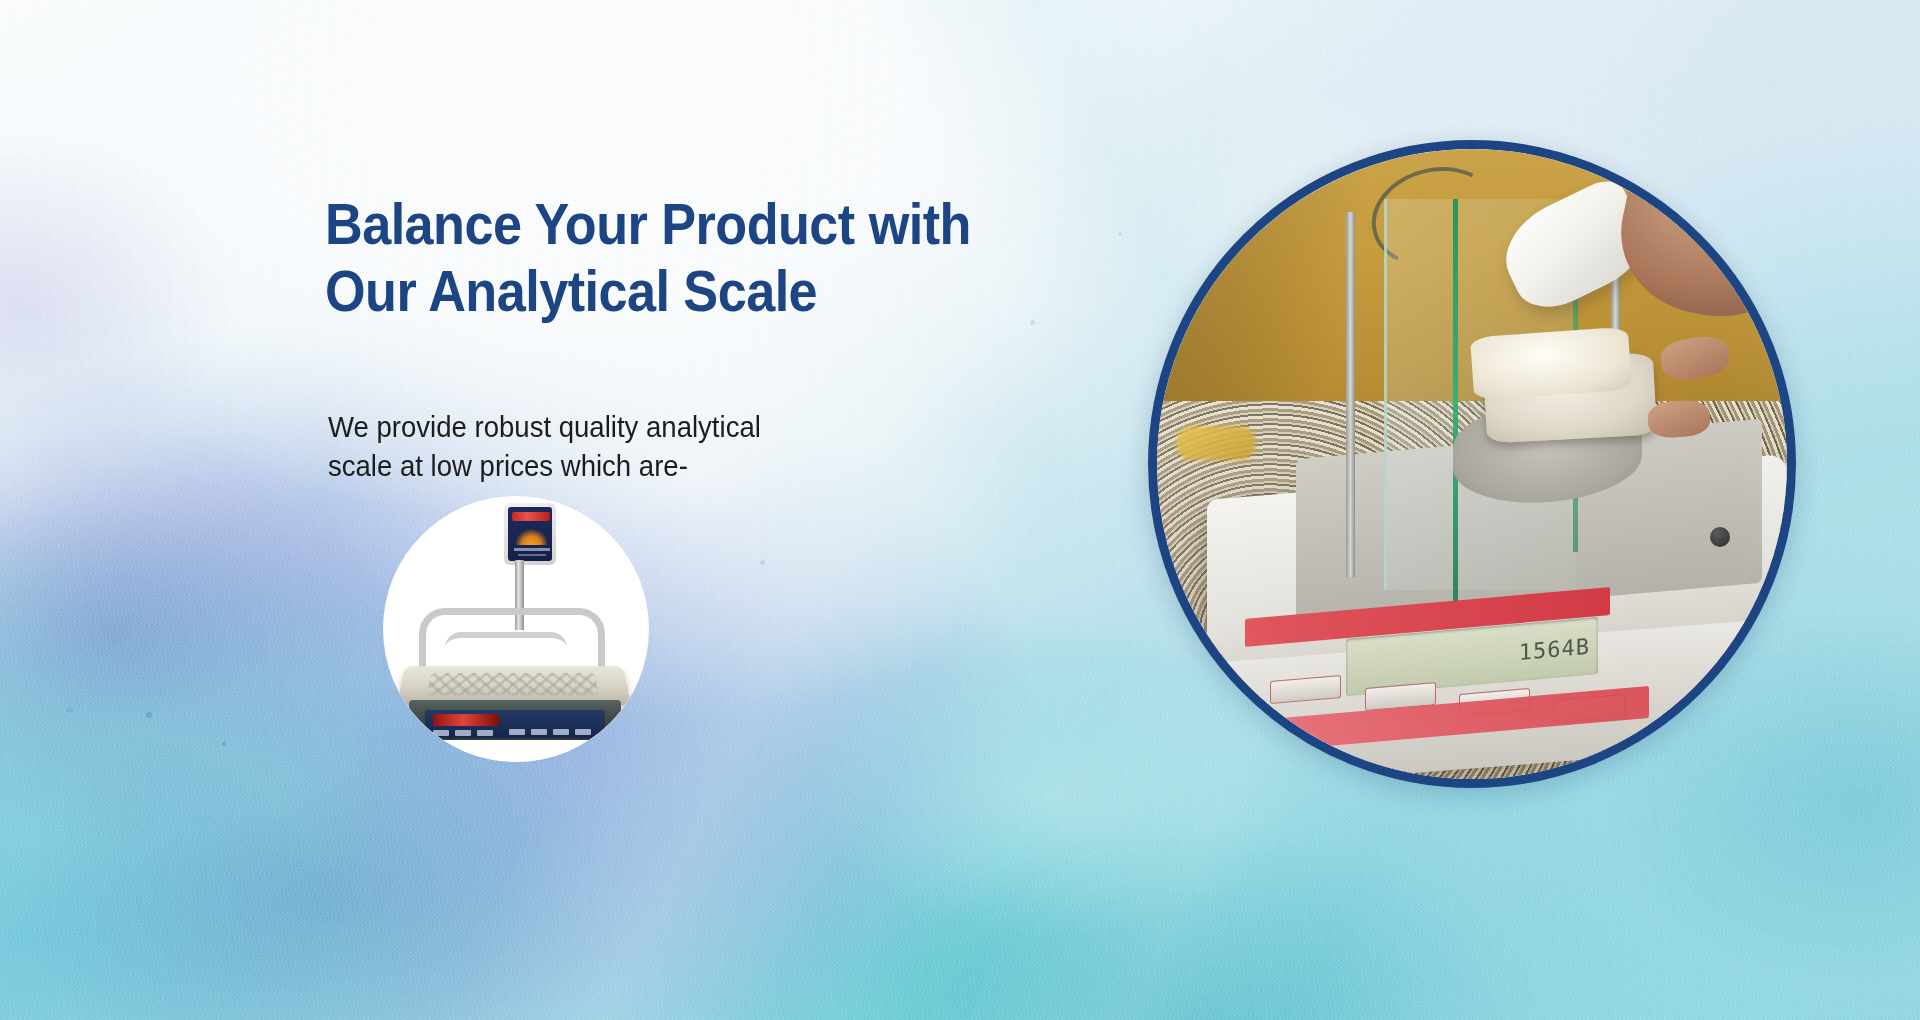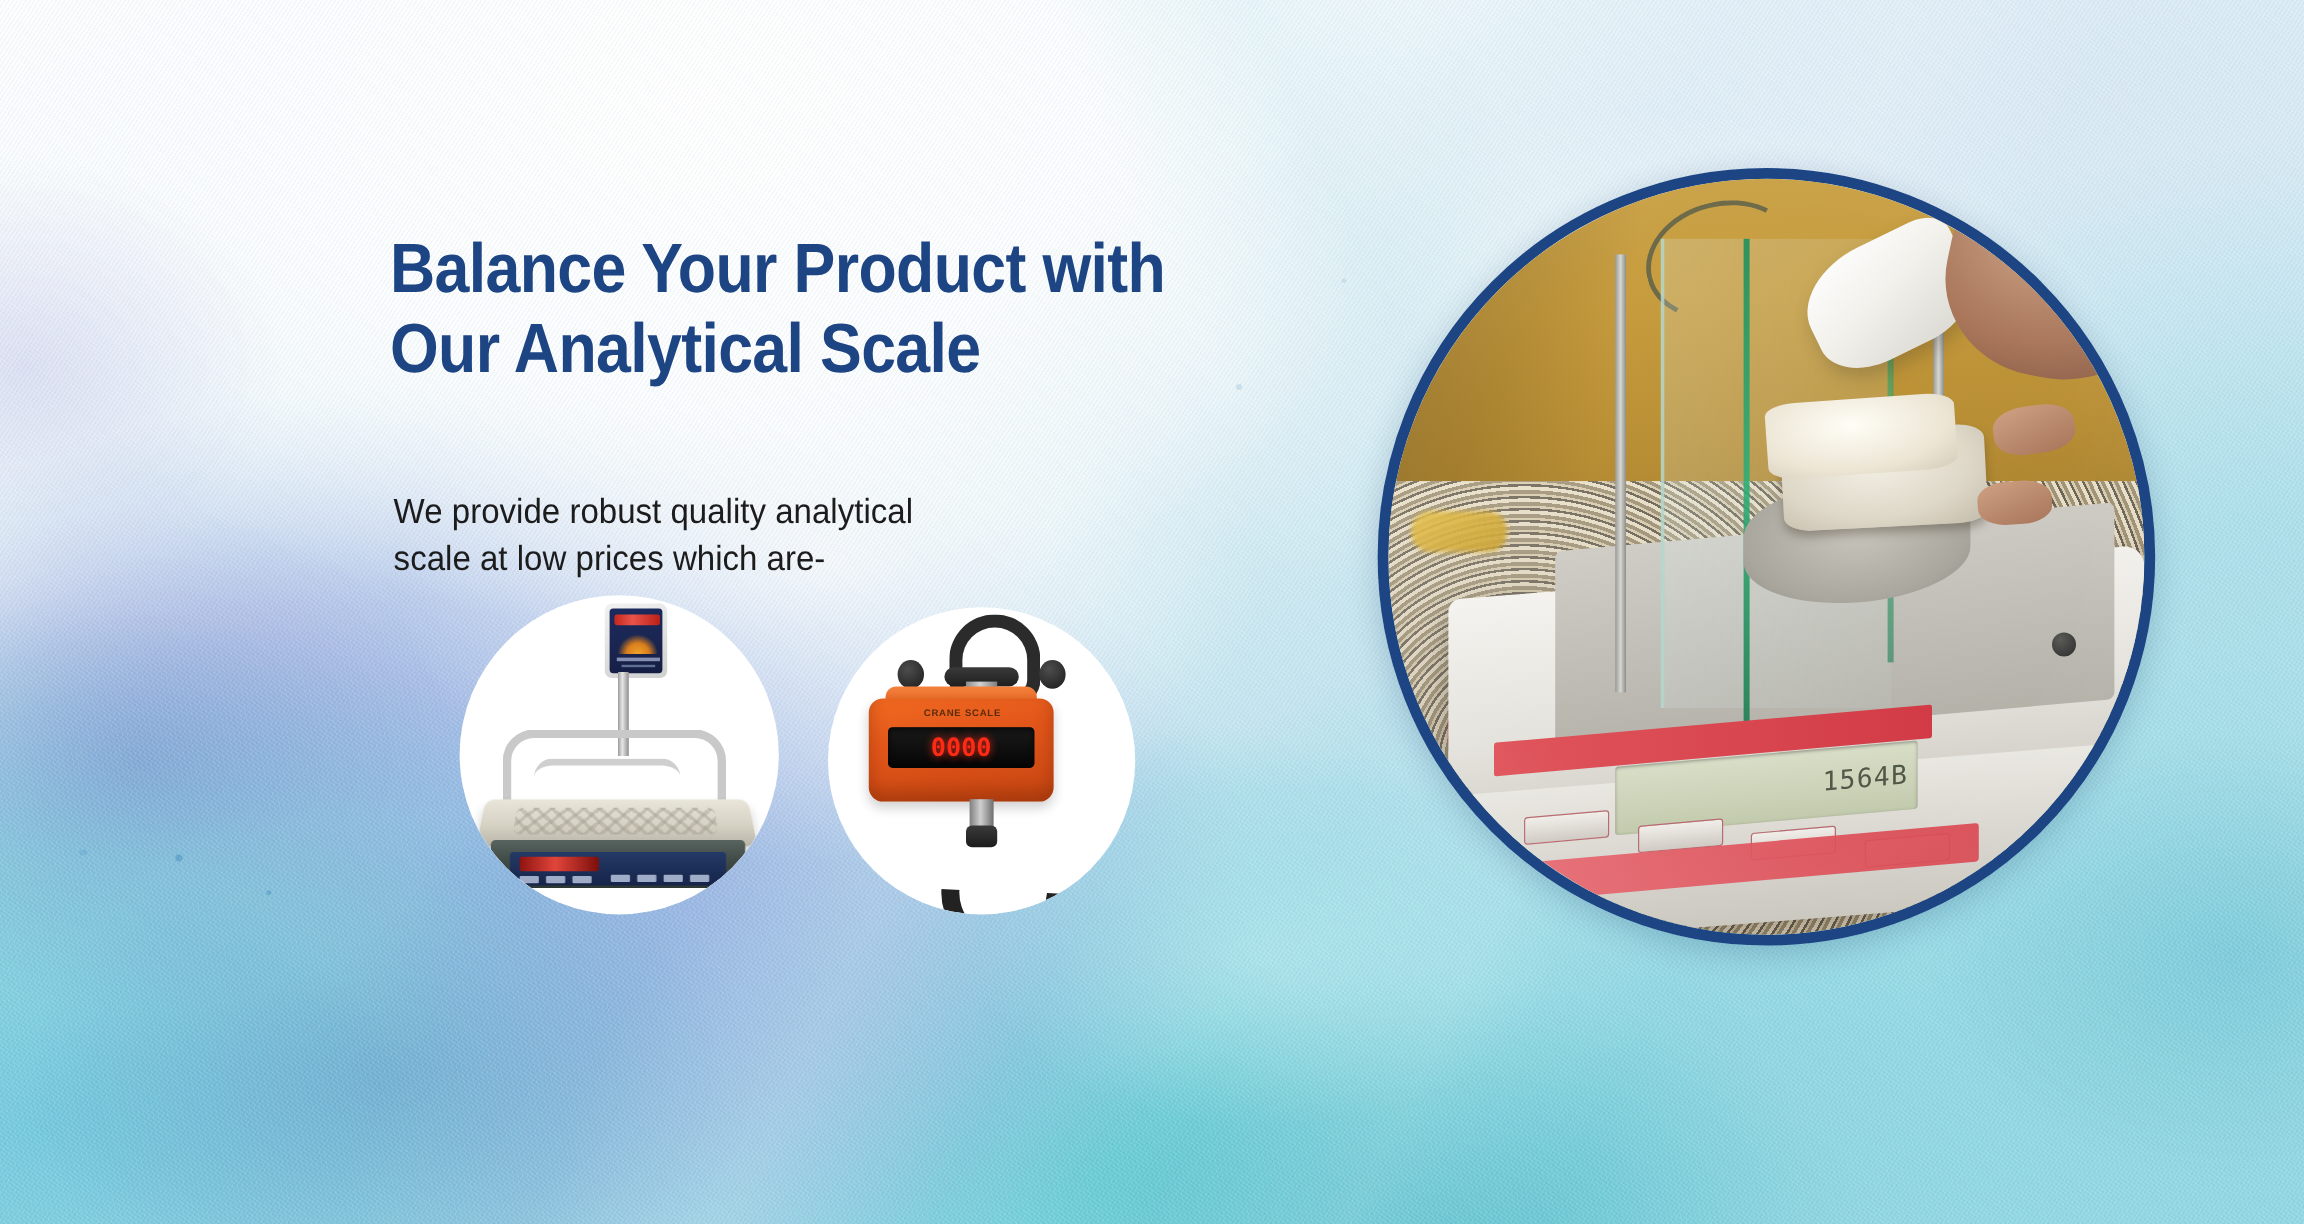--- a/index.html
+++ b/index.html
@@ -312,32 +312,14 @@
         <div class="ps-key" style="left:106px;width:16px;"></div>
         <div class="ps-key" style="left:128px;width:16px;"></div>
         <div class="ps-key" style="left:150px;width:16px;"></div>
         <div class="ps-key" style="left:8px;top:20px;width:16px;"></div>
         <div class="ps-key" style="left:30px;top:20px;width:16px;"></div>
         <div class="ps-key" style="left:52px;top:20px;width:16px;"></div>
       </div>
     </div>
   </div>
 
-  <div class="prod-circle" id="prod-2">
-    <div class="clip-mask">
-      <div class="cs-shackle"></div>
-      <div class="cs-shackle-ear" style="left:58px;"></div>
-      <div class="cs-shackle-ear" style="left:176px;"></div>
-      <div class="cs-shackle-pin"></div>
-      <div class="cs-neck"></div>
-      <div class="cs-body-top"></div>
-      <div class="cs-body"></div>
-      <div class="cs-brand">CRANE SCALE</div>
-      <div class="cs-display">
-        <span class="cs-digit">0000</span>
-      </div>
-      <div class="cs-stem"></div>
-      <div class="cs-hook-top"></div>
-      <div class="cs-hook"></div>
-    </div>
-  </div>
 
 </div>
 
 </body></html>

